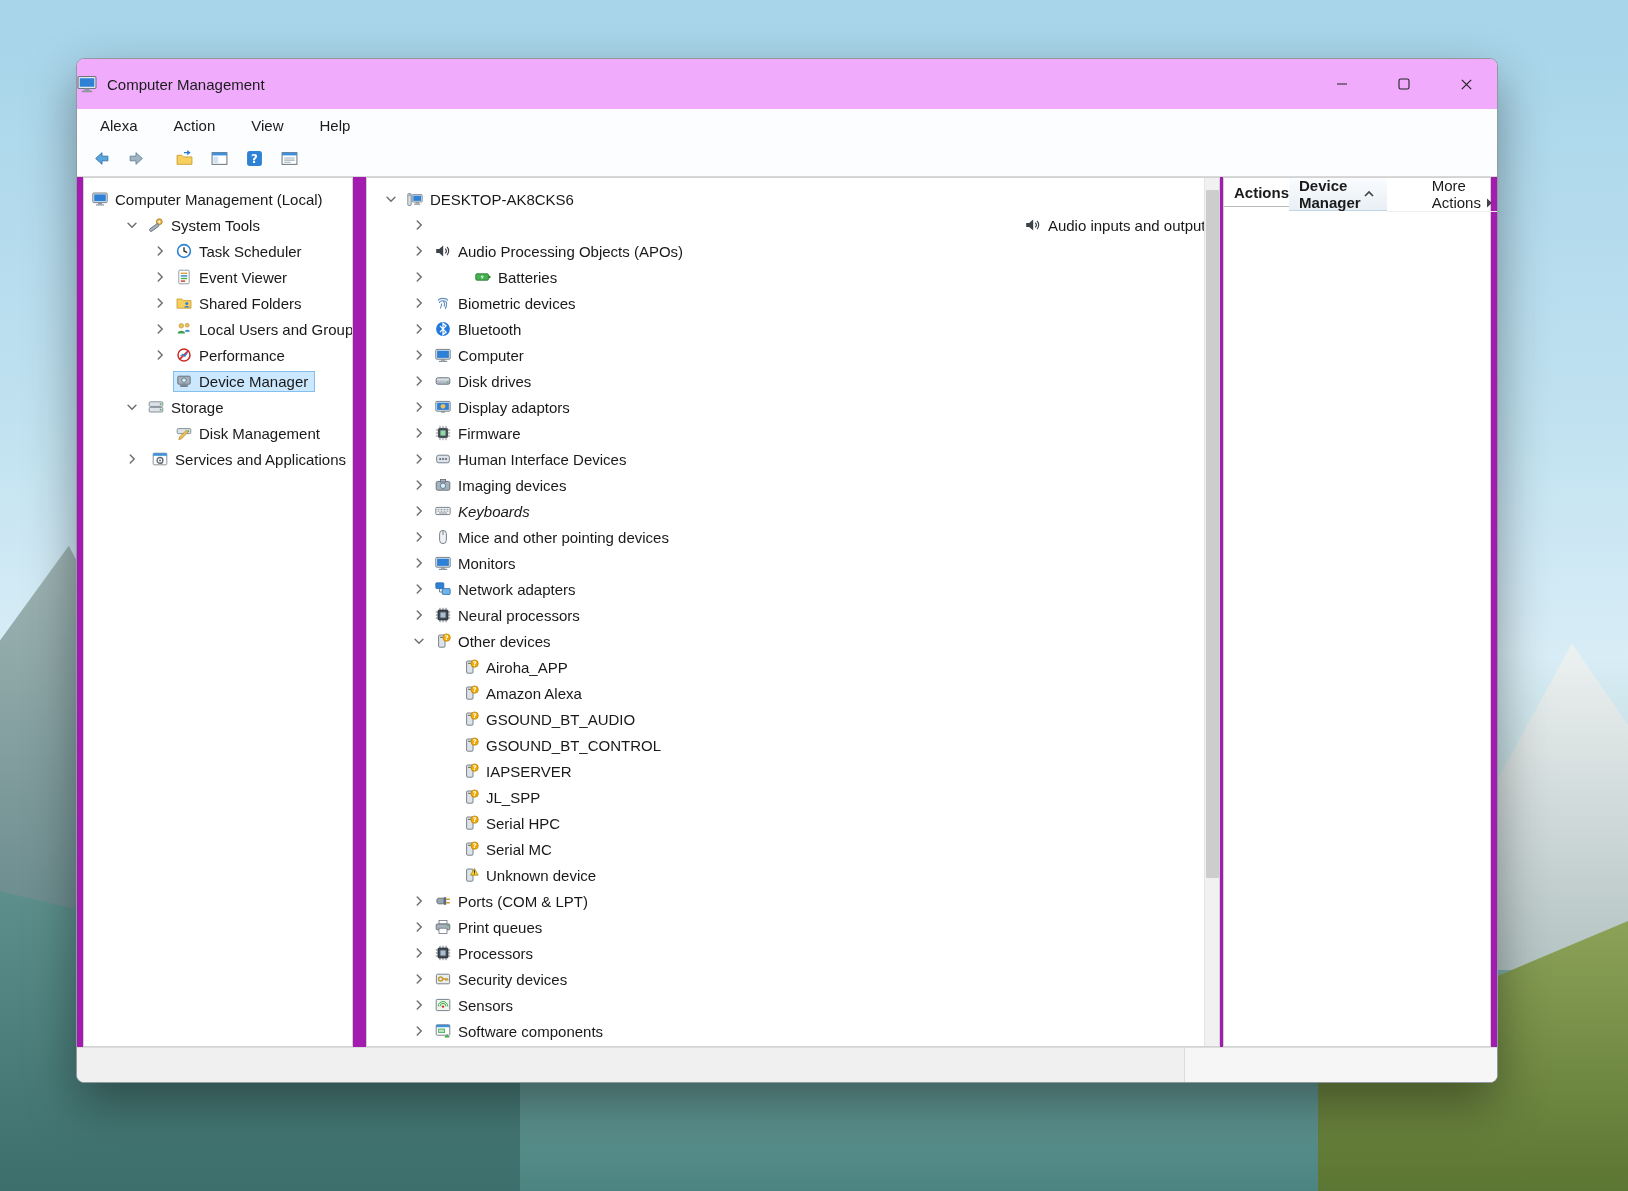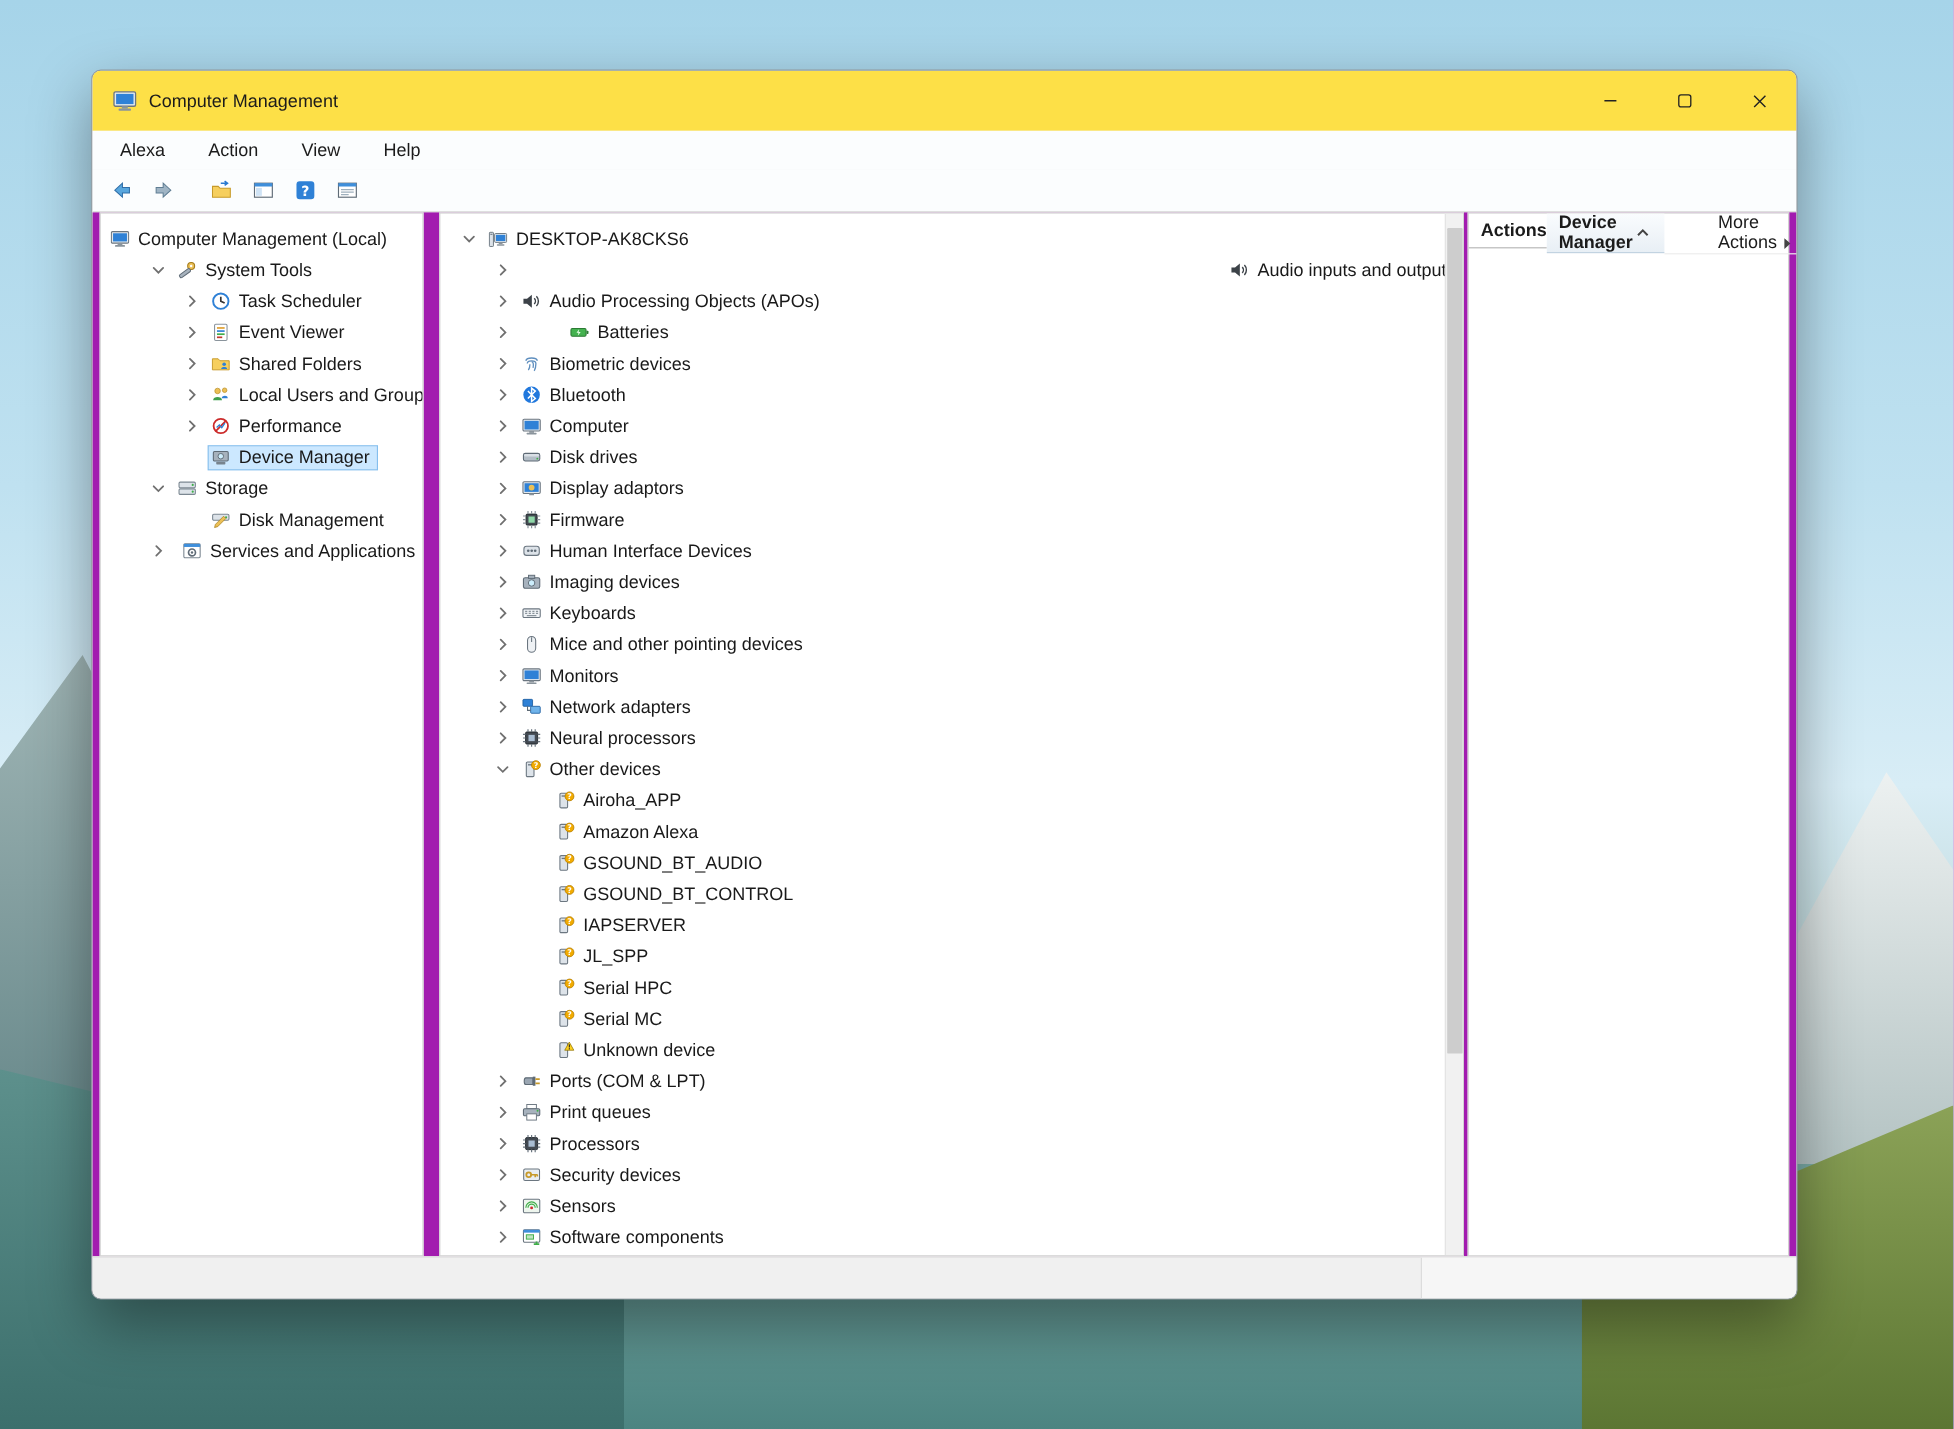--- a/index.html
+++ b/index.html
@@ -29,21 +29,21 @@
     clip-path:polygon(0 58%, 38% 30%, 100% 0, 100% 100%, 0 100%); }
 
   
   .window {
     position:absolute; left:76px; top:58px; width:1422px; height:1025px;
     background:#f0f0f0; border:1px solid #8f9aa0; border-radius:8px;
     box-shadow:0 20px 50px rgba(0,0,0,.38); overflow:hidden;
     display:flex; flex-direction:column;
   }
 
-  .titlebar { height:50px; background:#fde047; display:flex; align-items:center; padding-left:17px; flex:0 0 auto; }
+  .titlebar { height:50px; background:#f0abfc; display:flex; align-items:center; flex:0 0 auto; }
   .titlebar .app-icon { width:20px; height:20px; display:flex; align-items:center; }
   .titlebar .title-text { margin-left:10px; font-size:15px; color:#1b1b1b; }
   .win-controls { margin-left:auto; display:flex; height:100%; }
   .win-btn { width:62px; height:100%; display:flex; align-items:center; justify-content:center; }
 
   .menubar { height:32px; background:#fbfdfe; display:flex; align-items:center; padding-left:17px; gap:24px; font-size:15px; flex:0 0 auto; }
   .menu-item { padding:3px 6px; border-radius:3px; }
 
   .toolbar { height:36px; background:#fbfdfe; border-bottom:1px solid #d8d8d8; display:flex; align-items:center; padding-left:9px; gap:5px; flex:0 0 auto; }
   .tb-btn { width:30px; height:28px; display:flex; align-items:center; justify-content:center; border-radius:3px; }
@@ -565,21 +565,21 @@
                 <span class="ticon">
                   <svg width="16" height="16" viewBox="0 0 16 16" aria-hidden="true">
                     <rect x="1.2" y="4.4" width="13.6" height="8.8" rx="1.4" fill="#a7b2bd" stroke="#5f6b76" stroke-width="0.9"></rect>
                     <rect x="5.4" y="2.4" width="5.2" height="2.6" fill="#a7b2bd" stroke="#5f6b76" stroke-width="0.8"></rect>
                     <circle cx="8" cy="8.8" r="2.7" fill="#cdeefc" stroke="#5f6b76" stroke-width="0.8"></circle>
                   </svg>
                 </span>
                 <span class="tlabel">Imaging devices</span>
               </span>
             </div>
-            <div class="trow" style="padding-left: 38px;">
+            <div class="trow" style="padding-left: 38px; font-style: italic;">
               <span class="tw">
                 <svg width="14" height="14" viewBox="0 0 16 16" aria-hidden="true">
                   <path d="M6 3.5 L10.5 8 L6 12.5" fill="none" stroke="#707070" stroke-width="1.7" stroke-linecap="round"></path>
                 </svg>
               </span>
               <span class="node">
                 <span class="ticon">
                   <svg width="16" height="16" viewBox="0 0 16 16" aria-hidden="true">
                     <rect x="0.8" y="4.4" width="14.4" height="7.2" rx="1" fill="#f0f3f6" stroke="#6b7680" stroke-width="0.9"></rect>
                     <path d="M2.6 6.4 h1.8 M5.6 6.4 h1.8 M8.6 6.4 h1.8 M11.6 6.4 h1.8 M2.6 8.2 h1.8 M5.6 8.2 h1.8 M8.6 8.2 h1.8 M11.6 8.2 h1.8 M4 10 h8" stroke="#8a949c" stroke-width="1"></path>

